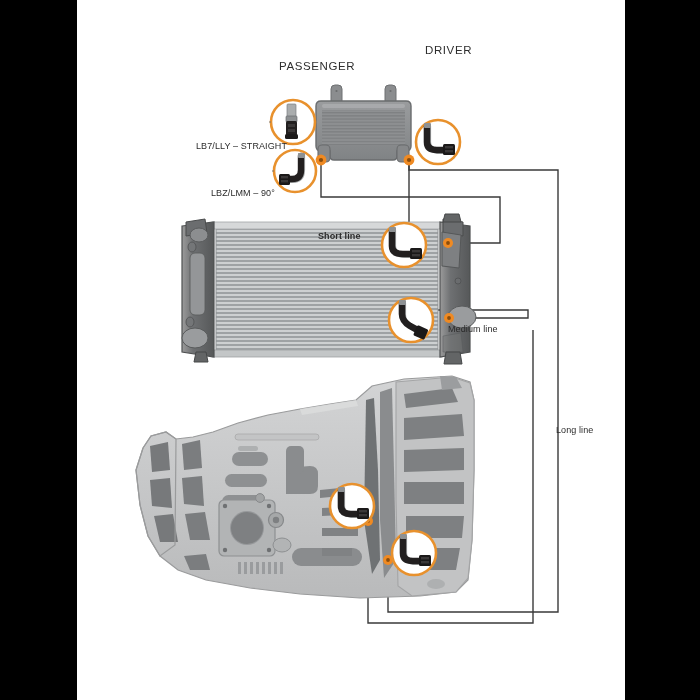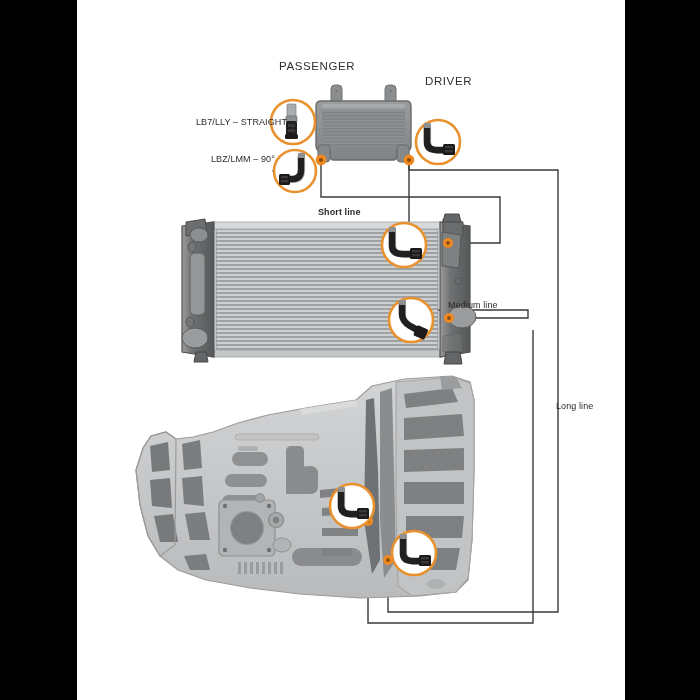--- a/index.html
+++ b/index.html
@@ -36,20 +36,21 @@
   #bar-left  { left: 0px;   width: 77px; }
   #bar-right { left: 625px; width: 75px; }
 
   .lbl {
     position: absolute;
     color: #2b2b2b;
     font-size: 9px;
     letter-spacing: 0.1px;
     white-space: nowrap;
     line-height: 1;
+    margin-top: 24px;
   }
   .lbl-hdr {
     position: absolute;
     color: #2e2e2e;
     font-size: 11.5px;
     letter-spacing: 0.6px;
     white-space: nowrap;
     line-height: 1;
   }
   svg { display: block; }
@@ -336,25 +337,25 @@
 
     <g stroke="#6f7274" stroke-width="0.9" fill="none">
       <line x1="269" y1="122" x2="271" y2="122"></line>
       <line x1="272" y1="171" x2="274" y2="171"></line>
     </g>
 
   </svg>
 
   <div class="lbl-hdr" style="left:279px; top:61px;">PASSENGER</div>
 
-  <div class="lbl-hdr" style="left:385px; top:76px;padding-left:40px;">DRIVER</div>
+  <div class="lbl-hdr" style="left:385px; top:45px;padding-left:40px;">DRIVER</div>
 
   <div class="lbl" style="left:196px; top:118px;">LB7/LLY – STRAIGHT</div>
 
-  <div class="lbl" style="left:211px; top:155px;">LBZ/LMM – 90°</div>
+  <div class="lbl" style="left:211px; top:165px;">LBZ/LMM – 90°</div>
 
   <div class="lbl" style="left:318px; top:208px;font-weight:bold;">Short line</div>
 
   <div class="lbl" style="left:448px; top:301px;">Medium line</div>
 
   <div class="lbl" style="left:556px; top:402px;text-align:center;">Long line</div>
 
 </div>
 
 </body></html>

